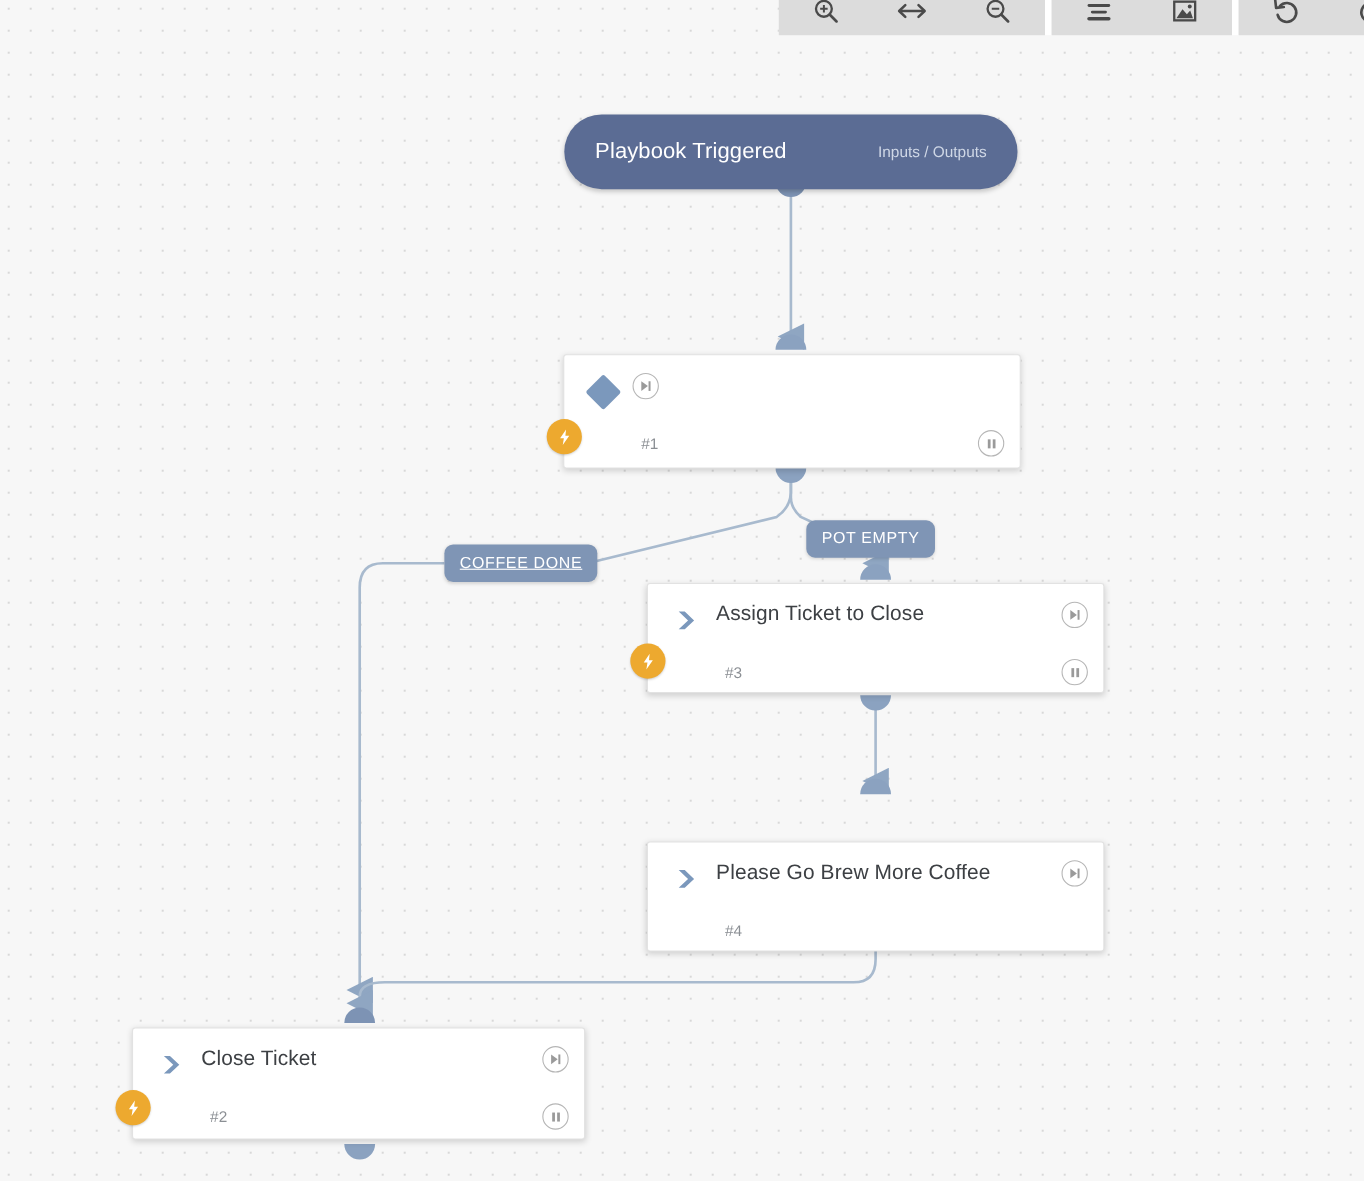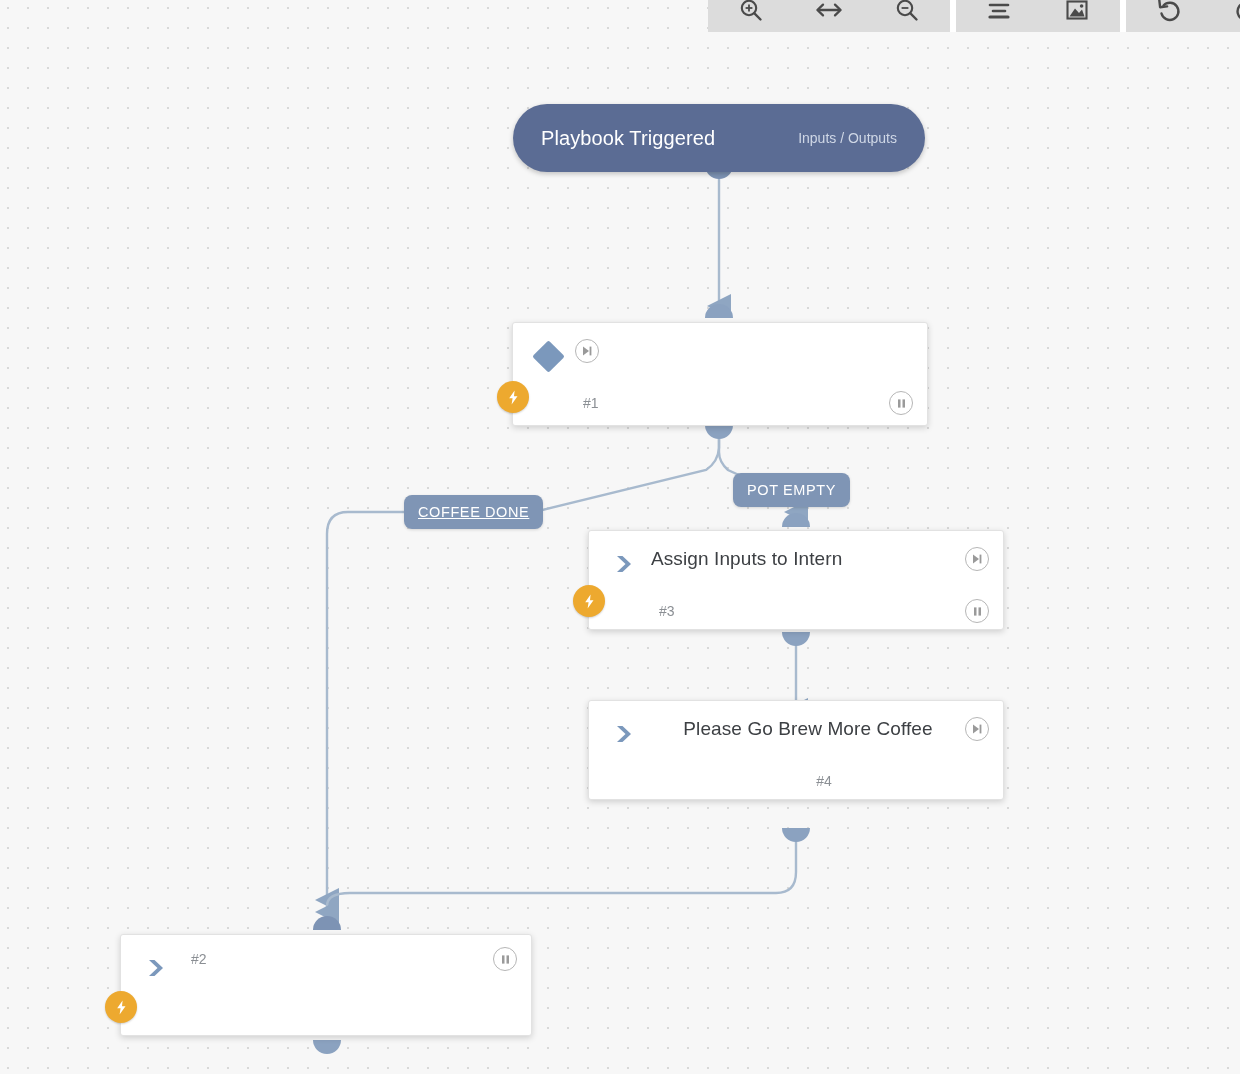--- a/index.html
+++ b/index.html
@@ -269,21 +269,21 @@
     </div>
   </div>
 
   <div class="node" style="left:588px; top:530px; width:416px; height:100px;">
     <div class="type-icon">
       <svg width="26" height="26" viewBox="0 0 26 26">
         <path d="M6,5 L14.5,13 L6,21 L11.5,21 L20,13 L11.5,5 Z" fill="#7b98bc"></path>
       </svg>
     </div>
     <div class="row-top">
-      <span class="node-title">Assign Inputs to Intern</span>
+      <span class="node-title">Assign Ticket to Close</span>
       <span class="circ-btn">
         <svg width="12" height="12" viewBox="0 0 12 12">
           <path d="M2,1.6 L8,6 L2,10.4 Z" fill="#9a9a9a"></path>
           <rect x="8.6" y="1.6" width="1.8" height="8.8" fill="#9a9a9a"></rect>
         </svg>
       </span>
     </div>
     <div class="bolt-badge">
       <svg width="17" height="17" viewBox="0 0 17 17">
         <path d="M9.6,1.4 L4.2,9.3 L7.6,9.3 L6.6,15.6 L12.5,7.2 L9.0,7.2 Z" fill="#ffffff"></path>
@@ -293,21 +293,21 @@
       <span class="step-num">#3</span>
       <span class="circ-btn">
         <svg width="11" height="11" viewBox="0 0 11 11">
           <rect x="2" y="1.4" width="2.5" height="8.2" fill="#9a9a9a"></rect>
           <rect x="6.5" y="1.4" width="2.5" height="8.2" fill="#9a9a9a"></rect>
         </svg>
       </span>
     </div>
   </div>
 
-  <div class="node" style="left:588px; top:700px; width:416px; height:100px;text-align:center;">
+  <div class="node" style="left:588px; top:765px; width:416px; height:100px;">
     <div class="type-icon">
       <svg width="26" height="26" viewBox="0 0 26 26">
         <path d="M6,5 L14.5,13 L6,21 L11.5,21 L20,13 L11.5,5 Z" fill="#7b98bc"></path>
       </svg>
     </div>
     <div class="row-top">
       <span class="node-title">Please Go Brew More Coffee</span>
       <span class="circ-btn">
         <svg width="12" height="12" viewBox="0 0 12 12">
           <path d="M2,1.6 L8,6 L2,10.4 Z" fill="#9a9a9a"></path>
@@ -319,20 +319,29 @@
       <span class="step-num">#4</span>
     </div>
   </div>
 
   <div class="node" style="left:120px; top:934px; width:412px; height:102px;">
     <div class="type-icon">
       <svg width="26" height="26" viewBox="0 0 26 26">
         <path d="M6,5 L14.5,13 L6,21 L11.5,21 L20,13 L11.5,5 Z" fill="#7b98bc"></path>
       </svg>
     </div>
+    <div class="row-top">
+      <span class="node-title">Close Ticket</span>
+      <span class="circ-btn">
+        <svg width="12" height="12" viewBox="0 0 12 12">
+          <path d="M2,1.6 L8,6 L2,10.4 Z" fill="#9a9a9a"></path>
+          <rect x="8.6" y="1.6" width="1.8" height="8.8" fill="#9a9a9a"></rect>
+        </svg>
+      </span>
+    </div>
     <div class="bolt-badge">
       <svg width="17" height="17" viewBox="0 0 17 17">
         <path d="M9.6,1.4 L4.2,9.3 L7.6,9.3 L6.6,15.6 L12.5,7.2 L9.0,7.2 Z" fill="#ffffff"></path>
       </svg>
     </div>
     <div class="row-bottom">
       <span class="step-num">#2</span>
       <span class="circ-btn">
         <svg width="11" height="11" viewBox="0 0 11 11">
           <rect x="2" y="1.4" width="2.5" height="8.2" fill="#9a9a9a"></rect>

